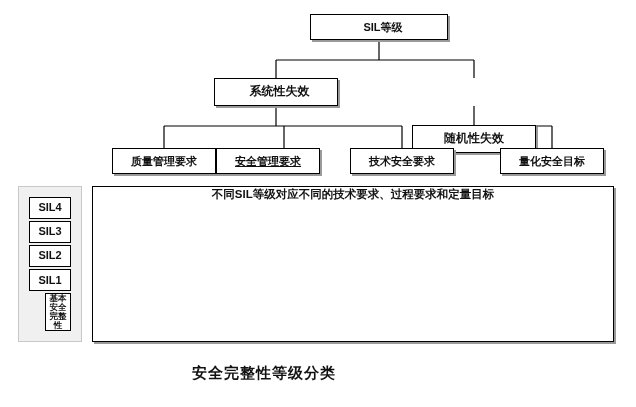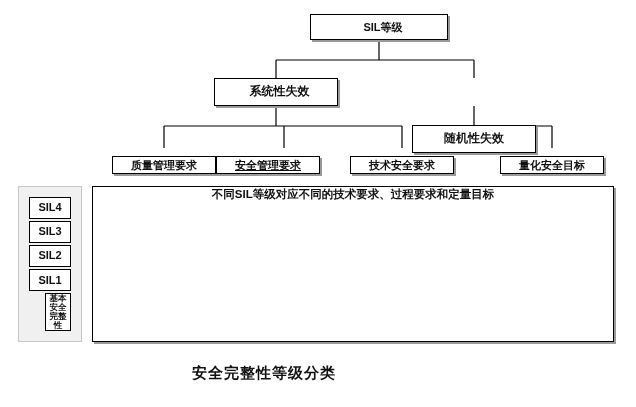--- a/index.html
+++ b/index.html
@@ -52,23 +52,22 @@
   #rand-node {
     left: 412px;
     top: 78px;
     width: 124px;
     height: 28px;
     font-size: 12px;
     margin-top: 47px;
   }
   .leaf {
     top: 148px;
-    height: 18px;
+    height: 26px;
     font-size: 11px;
-    margin-top: 8px;
   }
   #leaf-0 { left: 112px; width: 104px; }
   #leaf-1 { left: 216px; width: 104px; text-decoration: underline; }
   #leaf-2 { left: 350px; width: 104px; }
   #leaf-3 { left: 500px; width: 104px; }
 
   #desc-box {
     position: absolute;
     left: 92px;
     top: 186px;

